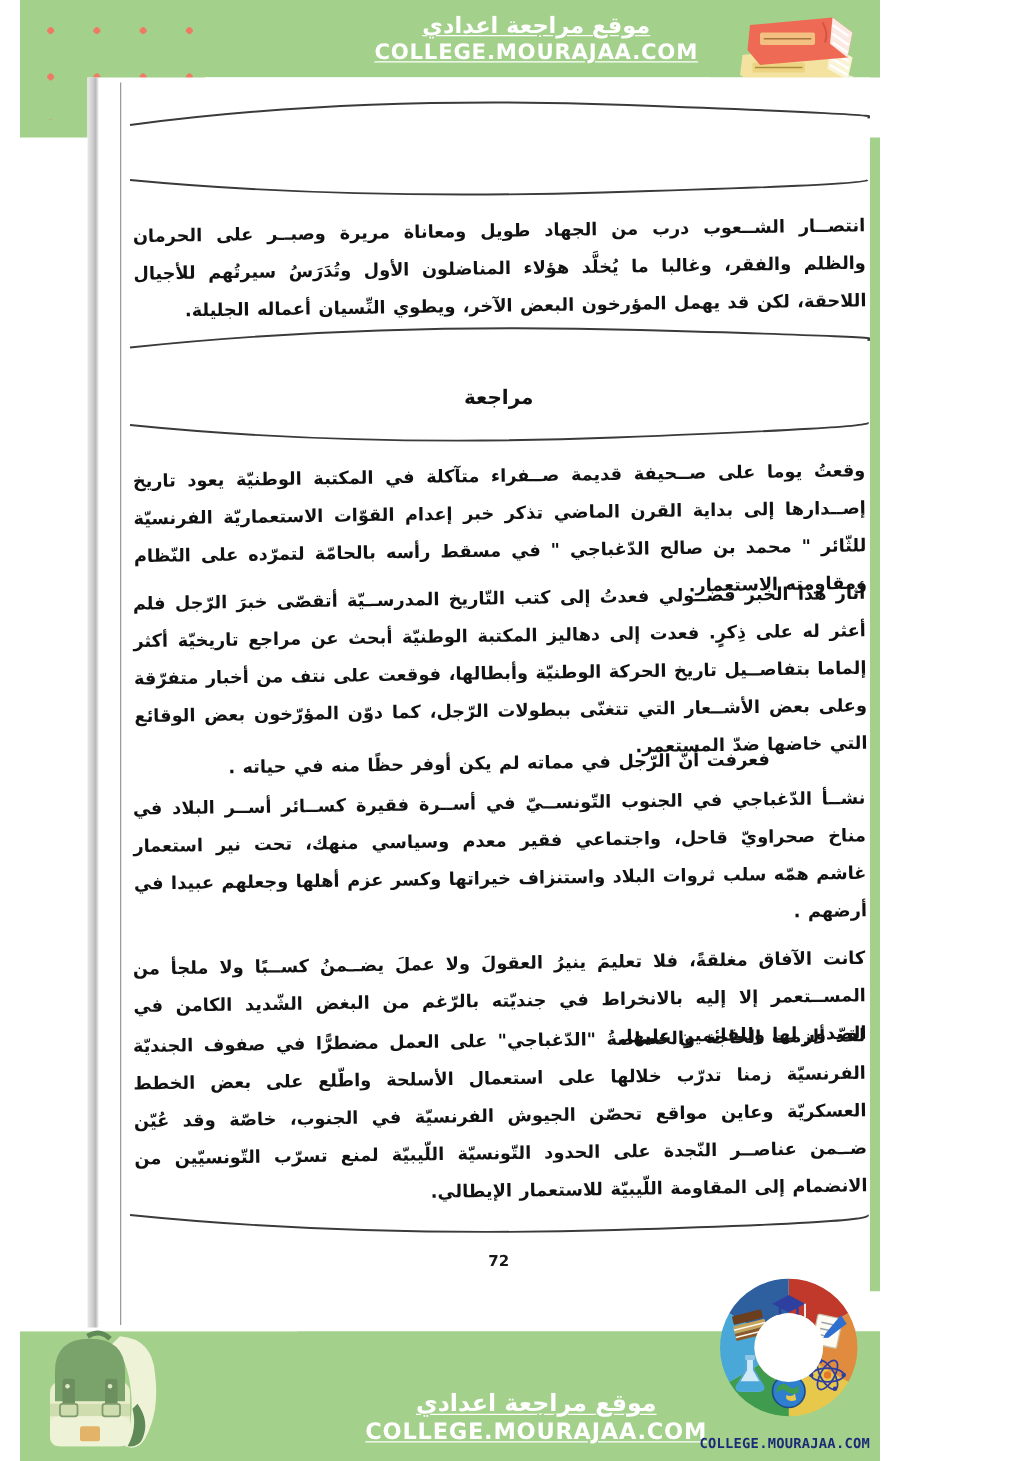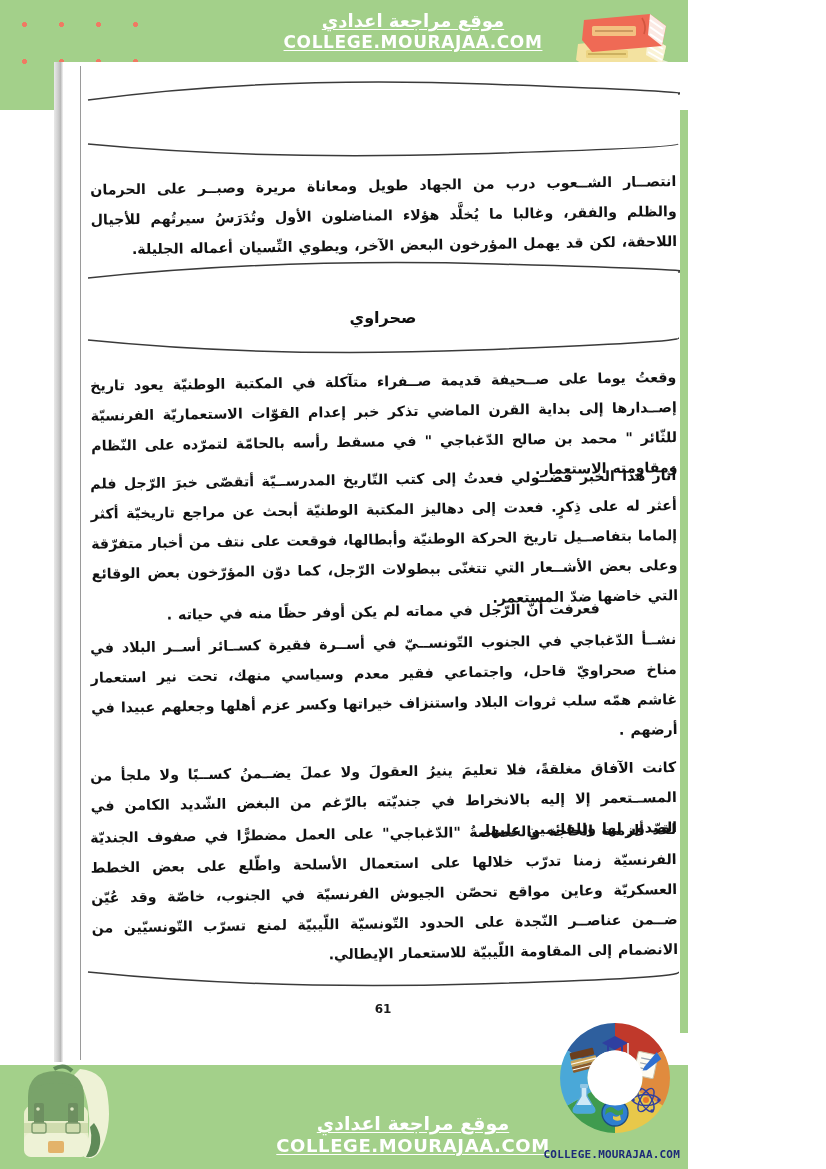--- a/index.html
+++ b/index.html
@@ -11,20 +11,21 @@
     overflow:hidden;
     position:relative;
   }
 
   
   .page{
     position:absolute;inset:0;
     width:688px;height:1169px;
     background:#ffffff;
     overflow:hidden;
+    margin-left:16px;
   }
 
   
   .band-top-left{
     position:absolute;left:0;top:0;width:148px;height:110px;
     background:#a3d08a;
   }
   .band-top-strip{
     position:absolute;left:0;top:0;width:826px;height:62px;
     background:#a3d08a;
@@ -237,21 +238,21 @@
       </div>
 
       <div class="para skew" style="top:104px;right:4px;width:586px">انتصــار الشــعوب درب من الجهاد طويل ومعاناة مريرة وصبــر على الحرمان والظلم والفقر، وغالبا ما يُخلَّد هؤلاء المناضلون الأول وتُدَرَسُ سيرتُهم للأجيال اللاحقة، لكن قد يهمل المؤرخون البعض الآخر، ويطوي النِّسيان أعماله الجليلة.</div>
 
       <div class="rule" style="top:198px">
         <svg viewBox="0 0 594 22" width="594" height="22" preserveAspectRatio="none">
           <path d="M2 18 Q190 -2 410 4 T592 12" stroke="#3a3a3a" stroke-width="1.5" fill="none"></path>
         </svg>
       </div>
 
-      <div class="heading" style="top:246px">صحراوي</div>
+      <div class="heading" style="top:246px">مراجعة</div>
 
       <div class="rule" style="top:272px">
         <svg viewBox="0 0 594 22" width="594" height="22" preserveAspectRatio="none">
           <path d="M2 6 Q180 24 390 16 T592 4" stroke="#3a3a3a" stroke-width="1.5" fill="none"></path>
         </svg>
       </div>
 
       <div class="para skew" style="top:300px;right:4px;width:586px">وقعتُ يوما على صــحيفة قديمة صــفراء متآكلة في المكتبة الوطنيّة يعود تاريخ إصــدارها إلى بداية القرن الماضي تذكر خبر إعدام القوّات الاستعماريّة الفرنسيّة للثّائر " محمد بن صالح الدّغباجي " في مسقط رأسه بالحامّة لتمرّده على النّظام ومقاومته الاستعمار.</div>
 
       <div class="para skew" style="top:398px;right:4px;width:586px">أثار هذا الخبر فضــولي فعدتُ إلى كتب التّاريخ المدرســيّة أتقصّى خبرَ الرّجل فلم أعثر له على ذِكرٍ. فعدت إلى دهاليز المكتبة الوطنيّة أبحث عن مراجع تاريخيّة أكثر إلماما بتفاصــيل تاريخ الحركة الوطنيّة وأبطالها، فوقعت على نتف من أخبار متفرّقة وعلى بعض الأشــعار التي تتغنّى ببطولات الرّجل، كما دوّن المؤرّخون بعض الوقائع التي خاضها ضدّ المستعمر.</div>
@@ -263,21 +264,21 @@
       <div class="para skew" style="top:690px;right:4px;width:586px">كانت الآفاق مغلقةً، فلا تعليمَ ينيرُ العقولَ ولا عملَ يضــمنُ كســبًا ولا ملجأ من المســتعمر إلا إليه بالانخراط في جنديّته بالرّغم من البغض الشّديد الكامن في الصّدور لها وللقائمين عليها.</div>
 
       <div class="para skew" style="top:752px;right:4px;width:586px">لقد ألزمت الحاجة والخصاصةُ "الدّغباجي" على العمل مضطرًّا في صفوف الجنديّة الفرنسيّة زمنا تدرّب خلالها على استعمال الأسلحة واطّلع على بعض الخطط العسكريّة وعاين مواقع تحصّن الجيوش الفرنسيّة في الجنوب، خاصّة وقد عُيّن ضــمن عناصــر النّجدة على الحدود التّونسيّة اللّيبيّة لمنع تسرّب التّونسيّين من الانضمام إلى المقاومة اللّيبيّة للاستعمار الإيطالي.</div>
 
       <div class="rule" style="top:908px">
         <svg viewBox="0 0 594 22" width="594" height="22" preserveAspectRatio="none">
           <path d="M2 2 Q180 20 390 14 T592 2" stroke="#3a3a3a" stroke-width="1.5" fill="none"></path>
         </svg>
       </div>
 
-      <div class="pagenum" style="top:940px">61</div>
+      <div class="pagenum" style="top:940px">72</div>
     </div>
   </div>
 
   <div class="backpack">
     <svg viewBox="0 0 122 104" width="122" height="104" aria-hidden="true">
       <path d="M74 8 q26 2 28 30 q4 30 -8 52 q-6 10 -16 6 q8 -26 4 -50 q-4 -26 -16 -30 Z" fill="#eef2d6"></path>
       <path d="M88 62 q10 14 4 28 q-3 7 -12 6 q8 -14 4 -30 Z" fill="#5f8a58"></path>
       <path d="M22 36 q0 -26 28 -26 q28 0 28 26 l0 12 l-56 0 Z" fill="#79a36a"></path>
       <rect x="18" y="44" width="64" height="52" rx="9" fill="#e8eecb"></rect>
       <path d="M22 44 q0 -22 28 -22 q28 0 28 22 l0 16 l-56 0 Z" fill="#79a36a"></path>

